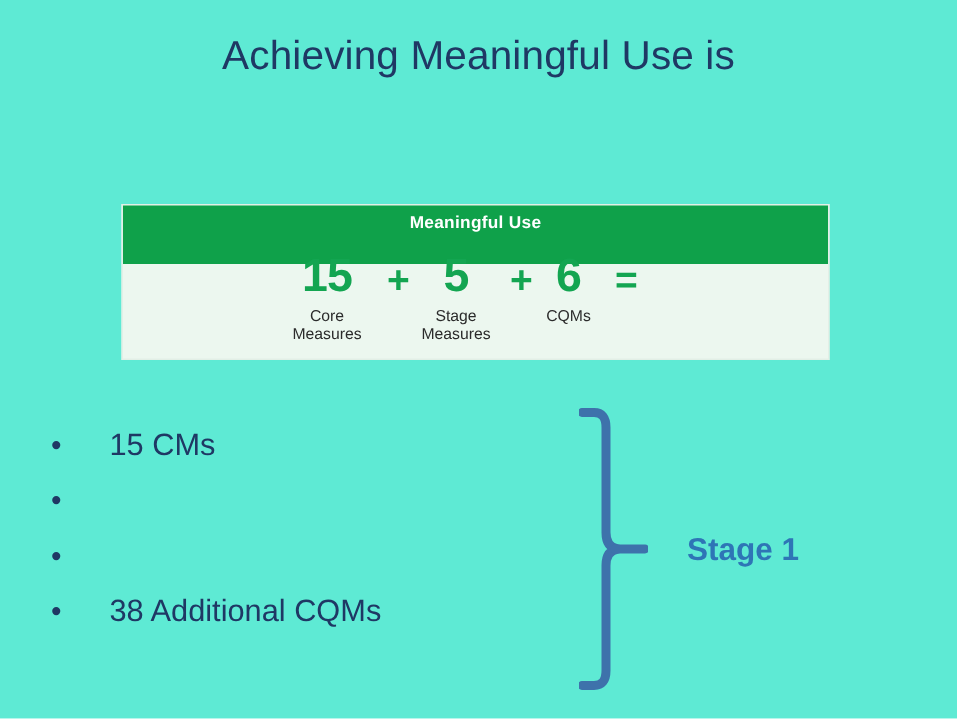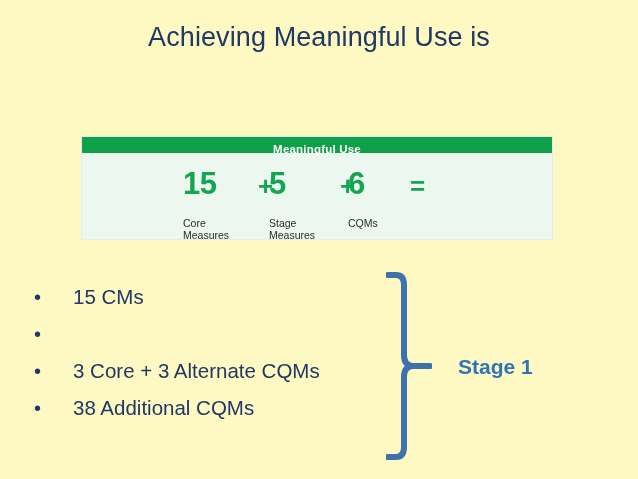--- a/index.html
+++ b/index.html
@@ -7,21 +7,21 @@
     padding: 0;
     background: #ffffff;
   }
   body {
     font-family: "Liberation Sans", sans-serif;
   }
   #slide {
     position: relative;
     width: 638px;
     height: 479px;
-    background: #fef9c3;
+    background: #5eead4;
     overflow: hidden;
   }
 
   
   #title {
     position: absolute;
     left: 0;
     top: 20px;
     width: 638px;
     text-align: center;
@@ -42,39 +42,39 @@
     height: 104px;
     background: #ECF7EF;
     border: 1px solid #E3EFE6;
     box-sizing: border-box;
   }
   #mu-header {
     position: absolute;
     left: 0;
     top: 0;
     width: 100%;
-    height: 16px;
+    height: 39px;
     background: #0FA14A;
     color: #ffffff;
     font-size: 11.5px;
     font-weight: bold;
     line-height: 24px;
     text-align: center;
     letter-spacing: 0.2px;
   }
   #mu-body {
     position: absolute;
     left: 0;
     top: 24px;
     width: 100%;
     height: 79px;
   }
   .mu-col {
     position: absolute;
-    text-align: left;
+    text-align: center;
   }
   .mu-num {
     color: #13A551;
     font-size: 31px;
     font-weight: bold;
     line-height: 34px;
     letter-spacing: -0.5px;
   }
   .mu-op {
     position: absolute;
@@ -82,21 +82,21 @@
     font-size: 26px;
     font-weight: bold;
     line-height: 34px;
     top: 8px;
   }
   .mu-lbl {
     color: #2B2B2B;
     font-size: 10.5px;
     line-height: 12px;
     font-weight: 400;
-    margin-top: 16px;
+    margin-top: 4px;
   }
   .mu-lbl.bold { font-weight: bold; }
 
   
   #bullets {
     position: absolute;
     left: 34px;
     top: 282px;
     width: 370px;
   }
@@ -188,21 +188,20 @@
   <div id="bullets">
     <div class="bullet-row">
       <span class="bullet-dot">•</span>
       <span class="bullet-text">15 CMs</span>
     </div>
     <div class="bullet-row">
       <span class="bullet-dot">•</span>
     </div>
     <div class="bullet-row">
       <span class="bullet-dot">•</span>
-      <span class="bullet-text">3 Core + 3 Alternate CQMs</span>
     </div>
     <div class="bullet-row">
       <span class="bullet-dot">•</span>
       <span class="bullet-text">38 Additional CQMs</span>
     </div>
   </div>
 
   <svg id="brace" viewBox="0 0 46 192">
     <path d="M 2 5
              L 10 5

